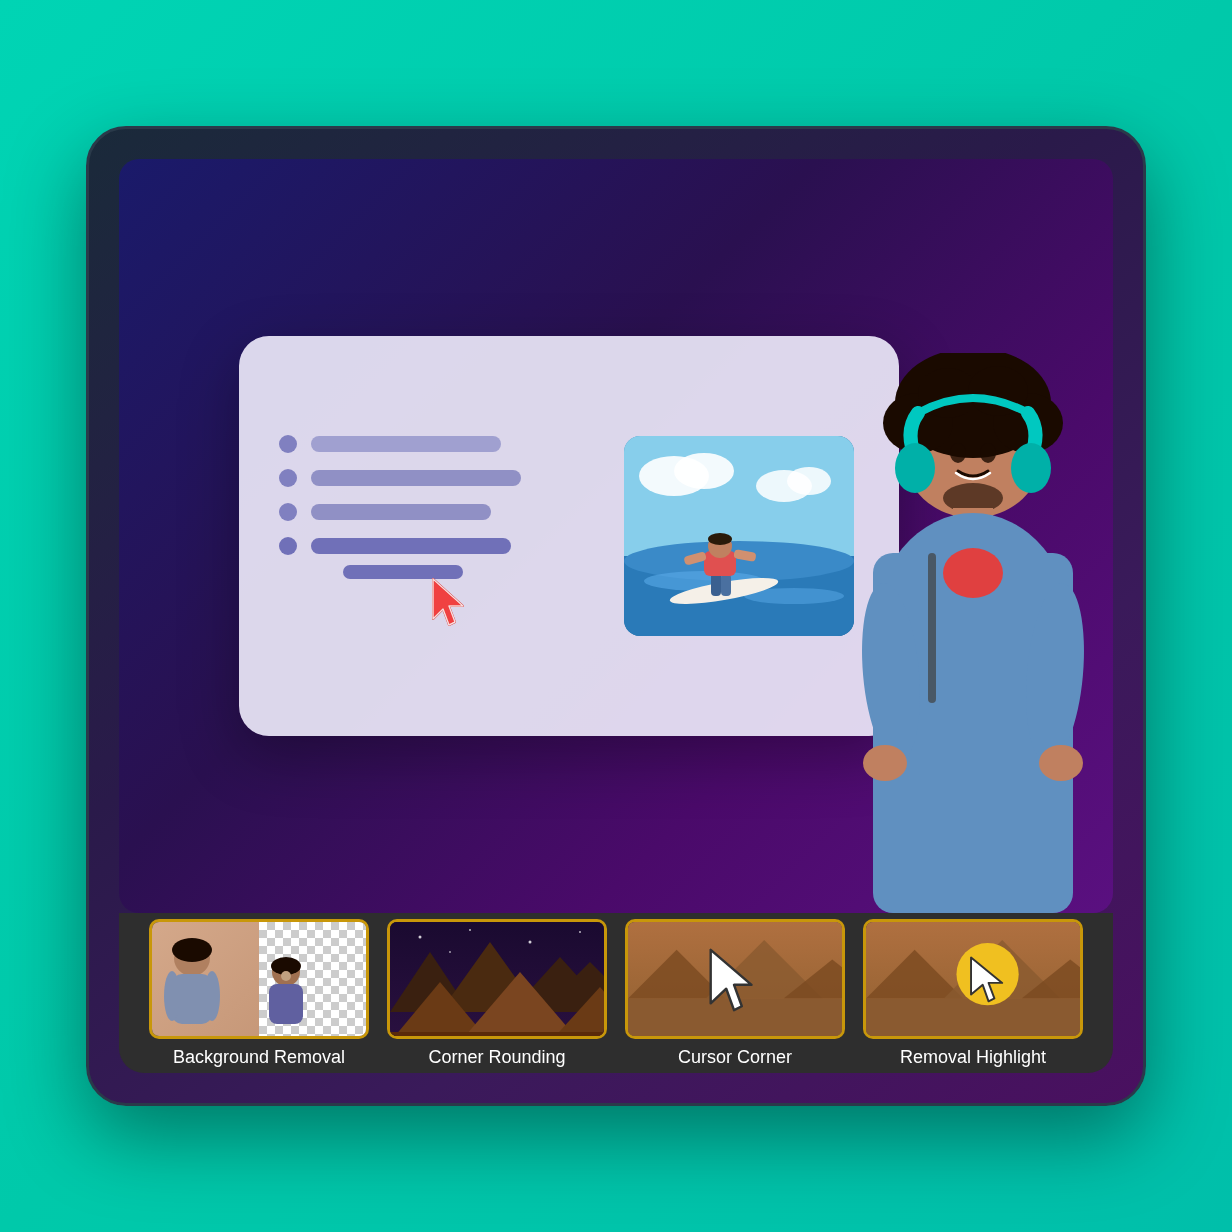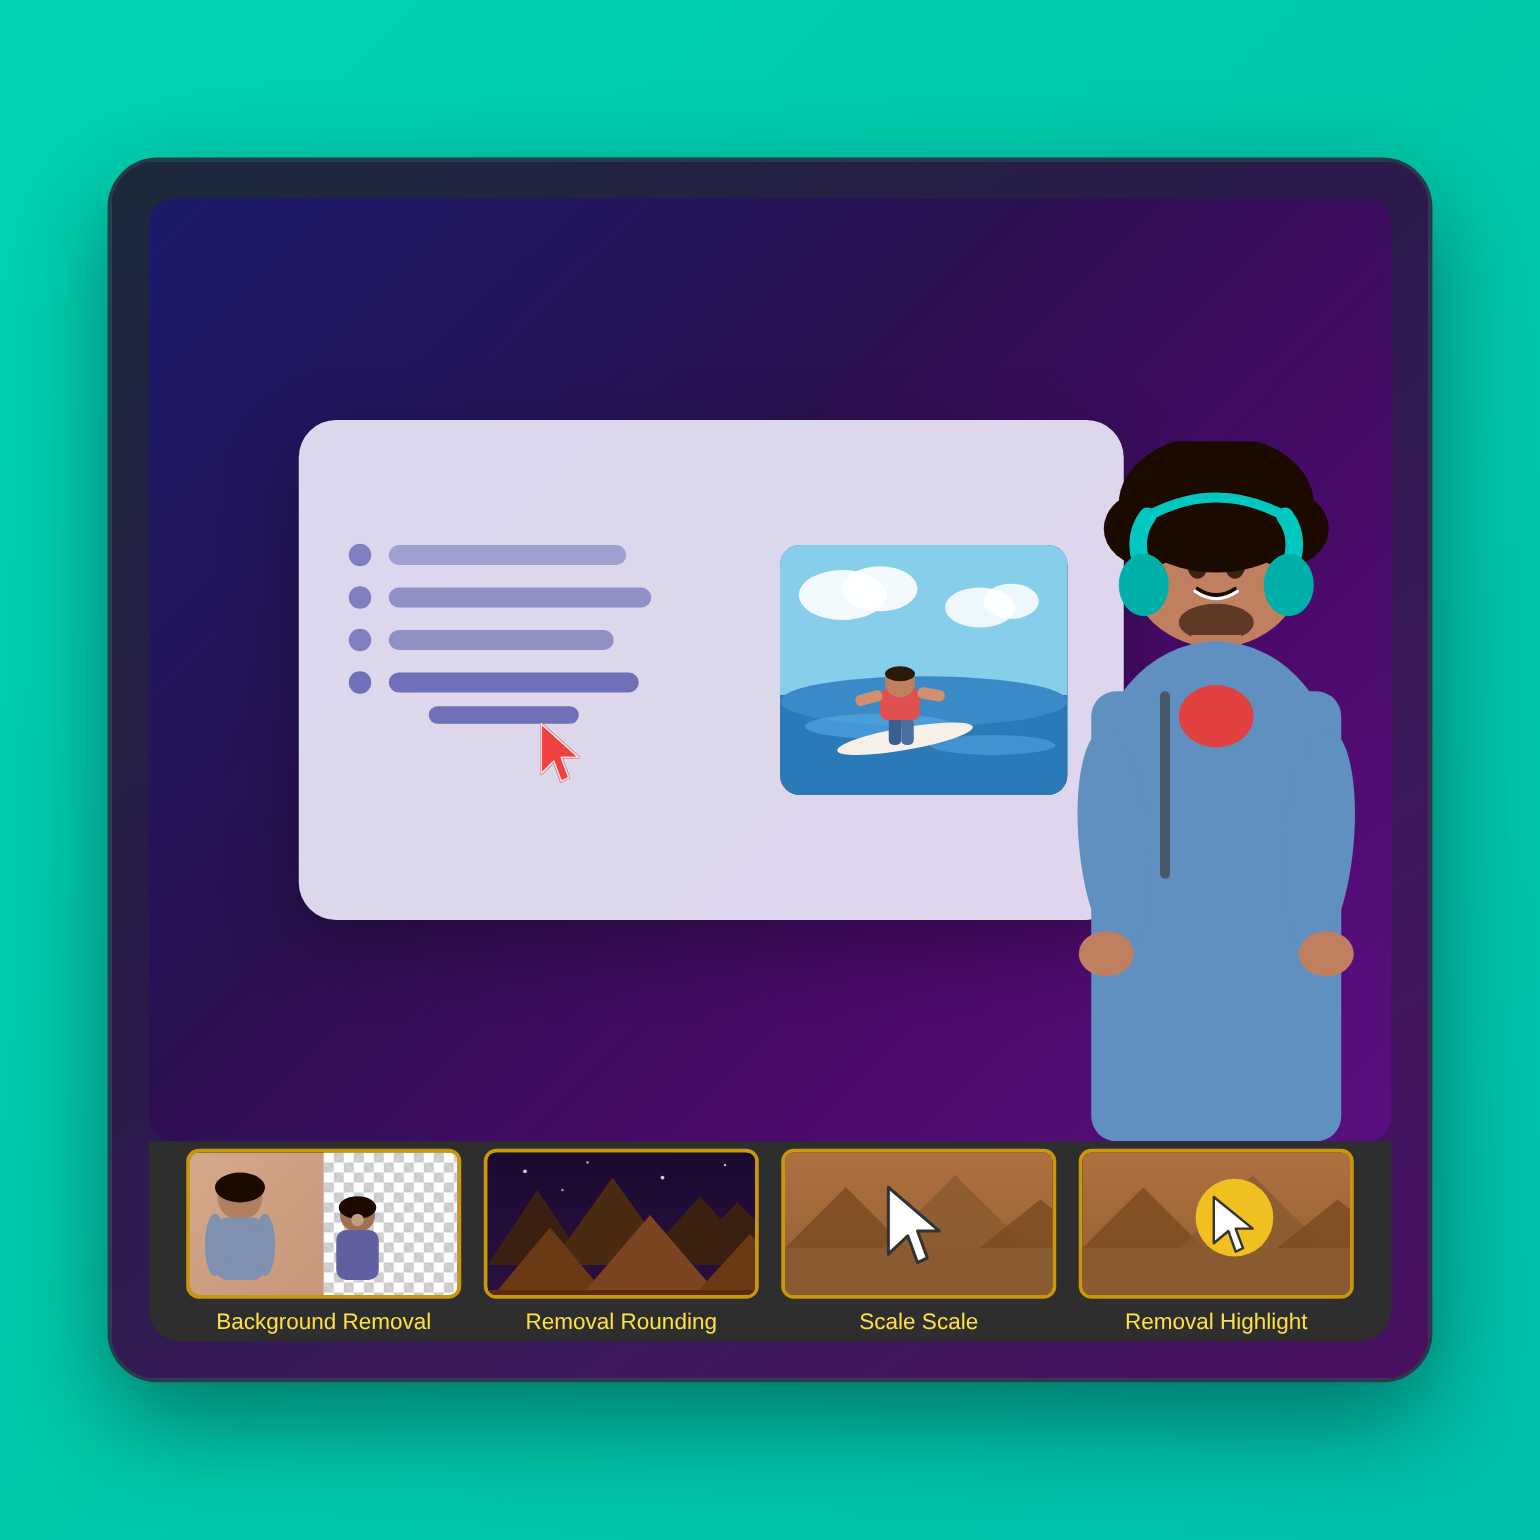--- a/index.html
+++ b/index.html
@@ -138,21 +138,21 @@
     .feature-thumbnail {
       width: 220px;
       height: 120px;
       border-radius: 10px;
       border: 3px solid #c8970a;
       overflow: hidden;
       position: relative;
     }
 
     .feature-label {
-      color: #fde047;
+      color: #ffffff;
       font-size: 18px;
       font-weight: 500;
       text-align: center;
     }
 
     
     .thumb-bg-removal {
       background: linear-gradient(135deg, #d4a88a 0%, #c09070 100%);
       width: 100%;
       height: 100%;
@@ -381,21 +381,21 @@
             <polygon points="150,90 200,40 250,90" fill="#3a2010"></polygon>
 
             <polygon points="0,120 50,60 100,120" fill="#6a3a15"></polygon>
             <polygon points="70,120 130,50 190,120" fill="#7a4520"></polygon>
             <polygon points="160,120 210,65 260,120" fill="#6a3a15"></polygon>
 
             <rect y="110" width="220" height="10" fill="#5a2a0a"></rect>
           </svg>
         </div>
       </div>
-      <span class="feature-label">Removal Rounding</span>
+      <span class="feature-label">Corner Rounding</span>
     </div>
 
     <div class="feature-card">
       <div class="feature-thumbnail">
         <div class="thumb-cursor-scale">
           <svg width="220" height="120" viewBox="0 0 220 120">
 
             <defs>
               <linearGradient id="desert" x1="0" y1="0" x2="0" y2="1">
                 <stop offset="0%" stop-color="#b07040"></stop>
@@ -410,21 +410,21 @@
 
             <rect y="80" width="220" height="40" fill="#8a5a30"></rect>
 
             <g transform="translate(85, 30)" opacity="1">
               <polygon points="0,0 0,55 16,40 24,62 32,58 24,36 42,36" fill="white"></polygon>
               <polygon points="0,0 0,55 16,40 24,62 32,58 24,36 42,36" fill="none" stroke="#333" stroke-width="2.5" stroke-linejoin="round"></polygon>
             </g>
           </svg>
         </div>
       </div>
-      <span class="feature-label">Scale Scale</span>
+      <span class="feature-label">Cursor Corner</span>
     </div>
 
     <div class="feature-card">
       <div class="feature-thumbnail">
         <div class="thumb-cursor-highlight">
           <svg width="220" height="120" viewBox="0 0 220 120">
 
             <defs>
               <linearGradient id="desert2" x1="0" y1="0" x2="0" y2="1">
                 <stop offset="0%" stop-color="#b07040"></stop>

